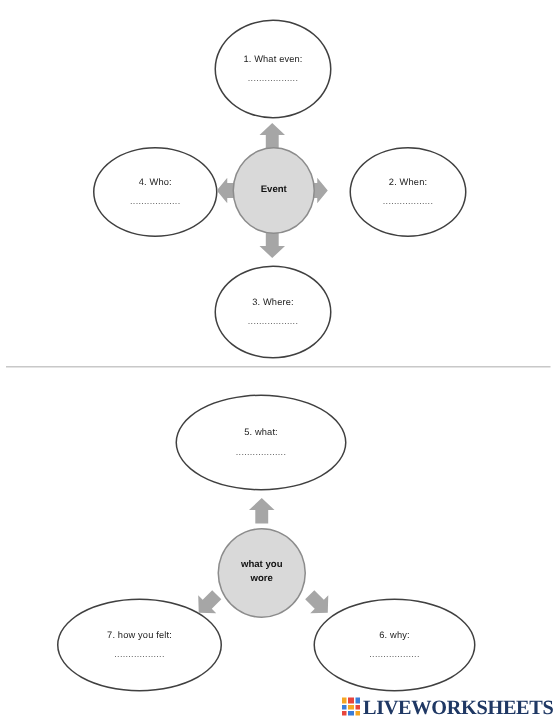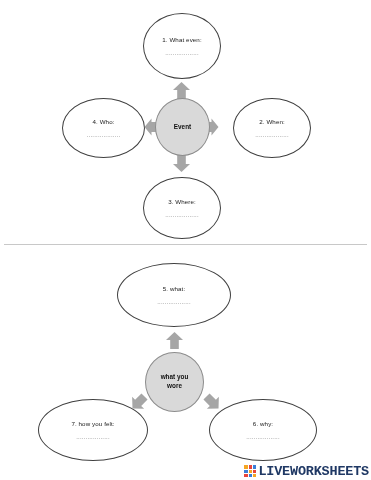--- a/index.html
+++ b/index.html
@@ -106,21 +106,21 @@
   .logo-mark {
     width: 12px;
     height: 12px;
     display: grid;
     grid-template-columns: repeat(3, 1fr);
     grid-template-rows: repeat(3, 1fr);
     gap: 1px;
   }
   .logo-mark i { display: block; }
   .logo-text {
-    font-family: Liberation Mono, monospace;
+    font-family: Liberation Serif, serif;
     font-size: 13.5px;
     font-weight: bold;
     color: #1f3864;
     letter-spacing: -0.2px;
     line-height: 1;
   }
 </style>
 </head>
 <body>
 

